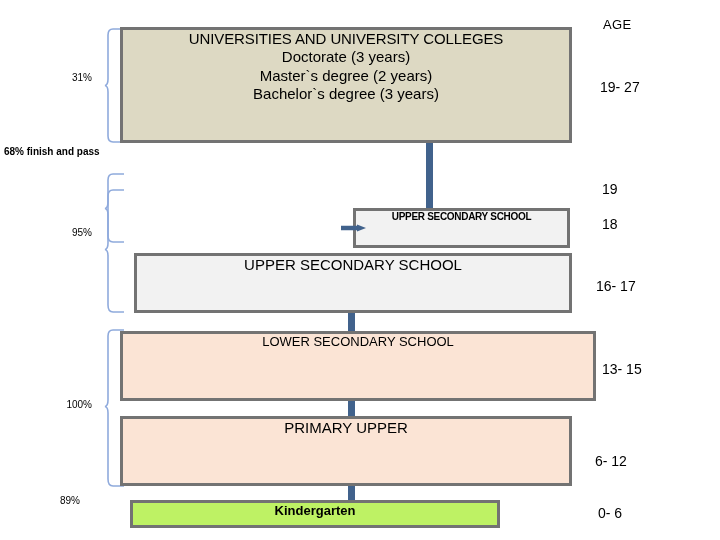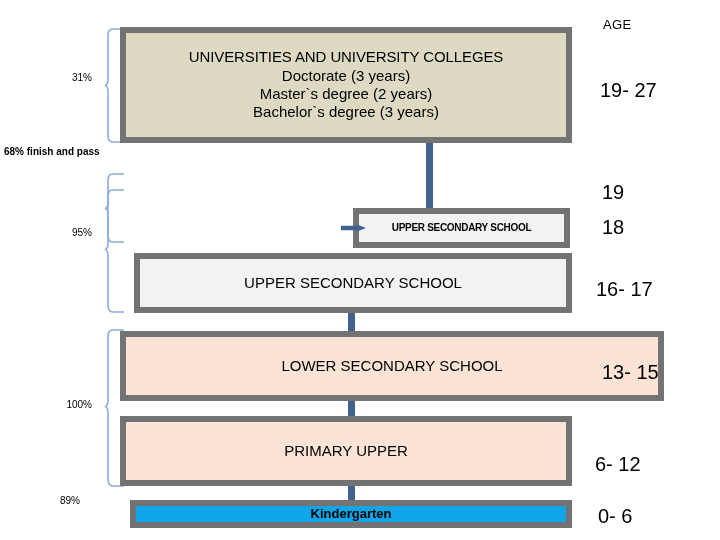--- a/index.html
+++ b/index.html
@@ -20,23 +20,23 @@
     position: absolute;
     left: 0; top: 0;
     width: 720px;
     height: 540px;
   }
 
   
   .box {
     position: absolute;
     box-sizing: border-box;
-    border: 6px solid #737373;
+    border: 3px solid #737373;
     display: flex;
-    align-items: center;
+    align-items: flex-start;
     justify-content: center;
     text-align: center;
     line-height: 1.22;
     z-index: 3;
   }
   .box .label { display: block; }
 
   
   #box-university {
     left: 120px; top: 27px; width: 452px; height: 116px;
@@ -59,34 +59,34 @@
     letter-spacing: -0.3px;
   }
 
   #box-upper-large {
     left: 134px; top: 253px; width: 438px; height: 60px;
     background: #F2F2F2;
     font-size: 15px;
   }
 
   #box-lower-secondary {
-    left: 120px; top: 331px; width: 544px; height: 70px;
+    left: 120px; top: 331px; width: 476px; height: 70px;
     background: #FBE4D5;
-    font-size: 15px;
+    font-size: 13px;
   }
 
   #box-primary {
     left: 120px; top: 416px; width: 452px; height: 70px;
     background: #FBE4D5;
     font-size: 15px;
   }
 
   #box-kindergarten {
-    left: 130px; top: 500px; width: 442px; height: 28px;
-    background: #0ea5e9;
+    left: 130px; top: 500px; width: 370px; height: 28px;
+    background: #bef264;
     font-size: 13px;
     font-weight: bold;
   }
 
   
   .connector {
     position: absolute;
     background: #41628C;
     z-index: 1;
   }
@@ -124,21 +124,21 @@
   #pct-95   { left: 14px;  top: 226px; width: 78px; }
   #pct-100  { left: 14px;  top: 398px; width: 78px; }
   #pct-89   { left: 2px;  top: 494px; width: 78px; }
 
   
   .brace { position: absolute; z-index: 2; }
 
   
   .age {
     position: absolute;
-    font-size: 20px;
+    font-size: 14px;
     color: #000000;
     white-space: nowrap;
     z-index: 4;
   }
   #age-heading { left: 603px; top: 17px;  font-size: 13px; letter-spacing: 0.3px; }
   #age-univ    { left: 600px; top: 79px;  }
   #age-19      { left: 602px; top: 181px; }
   #age-18      { left: 602px; top: 216px; }
   #age-16-17   { left: 596px; top: 278px; }
   #age-13-15   { left: 602px; top: 361px; }

